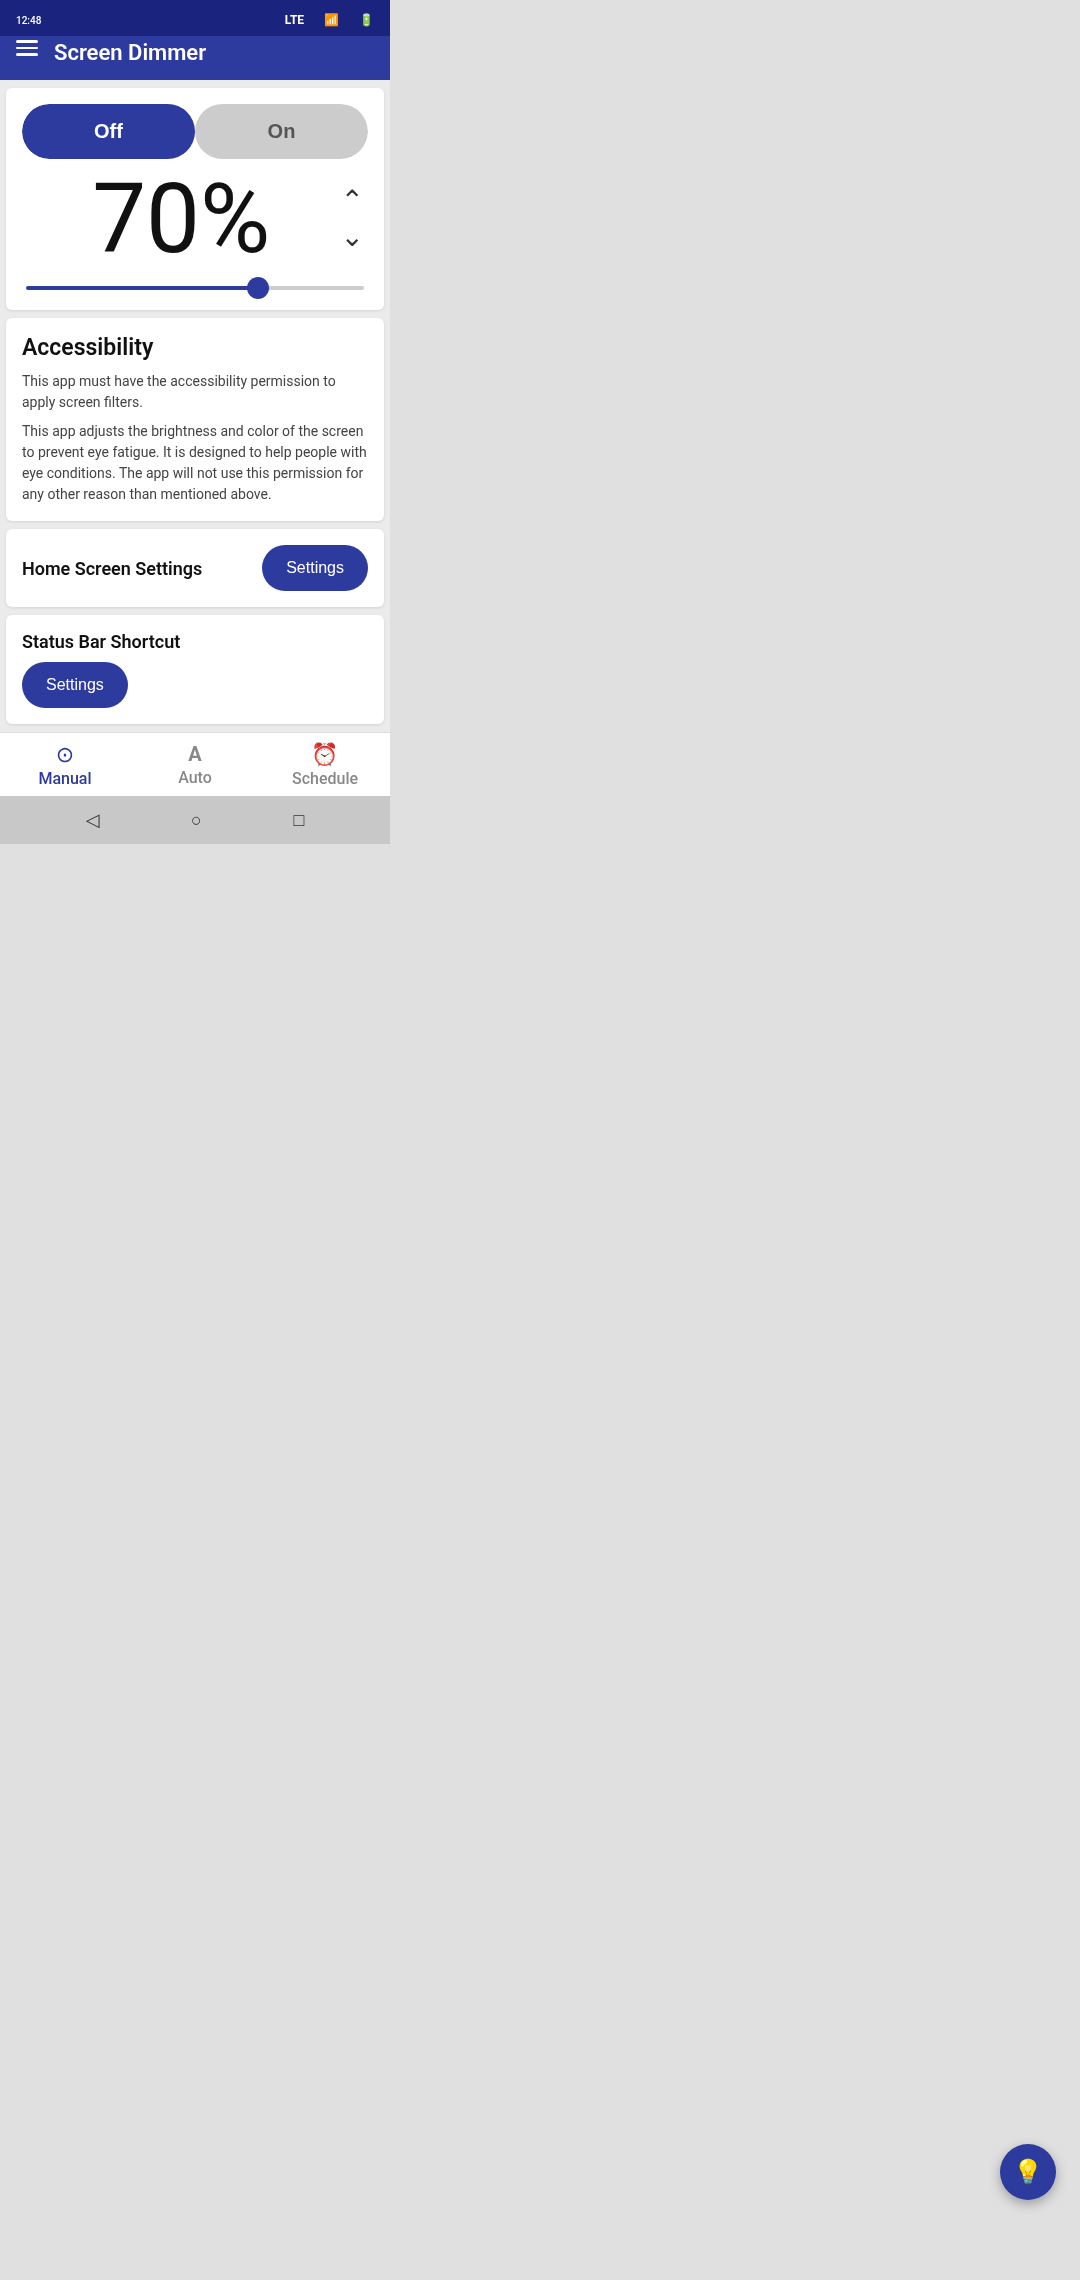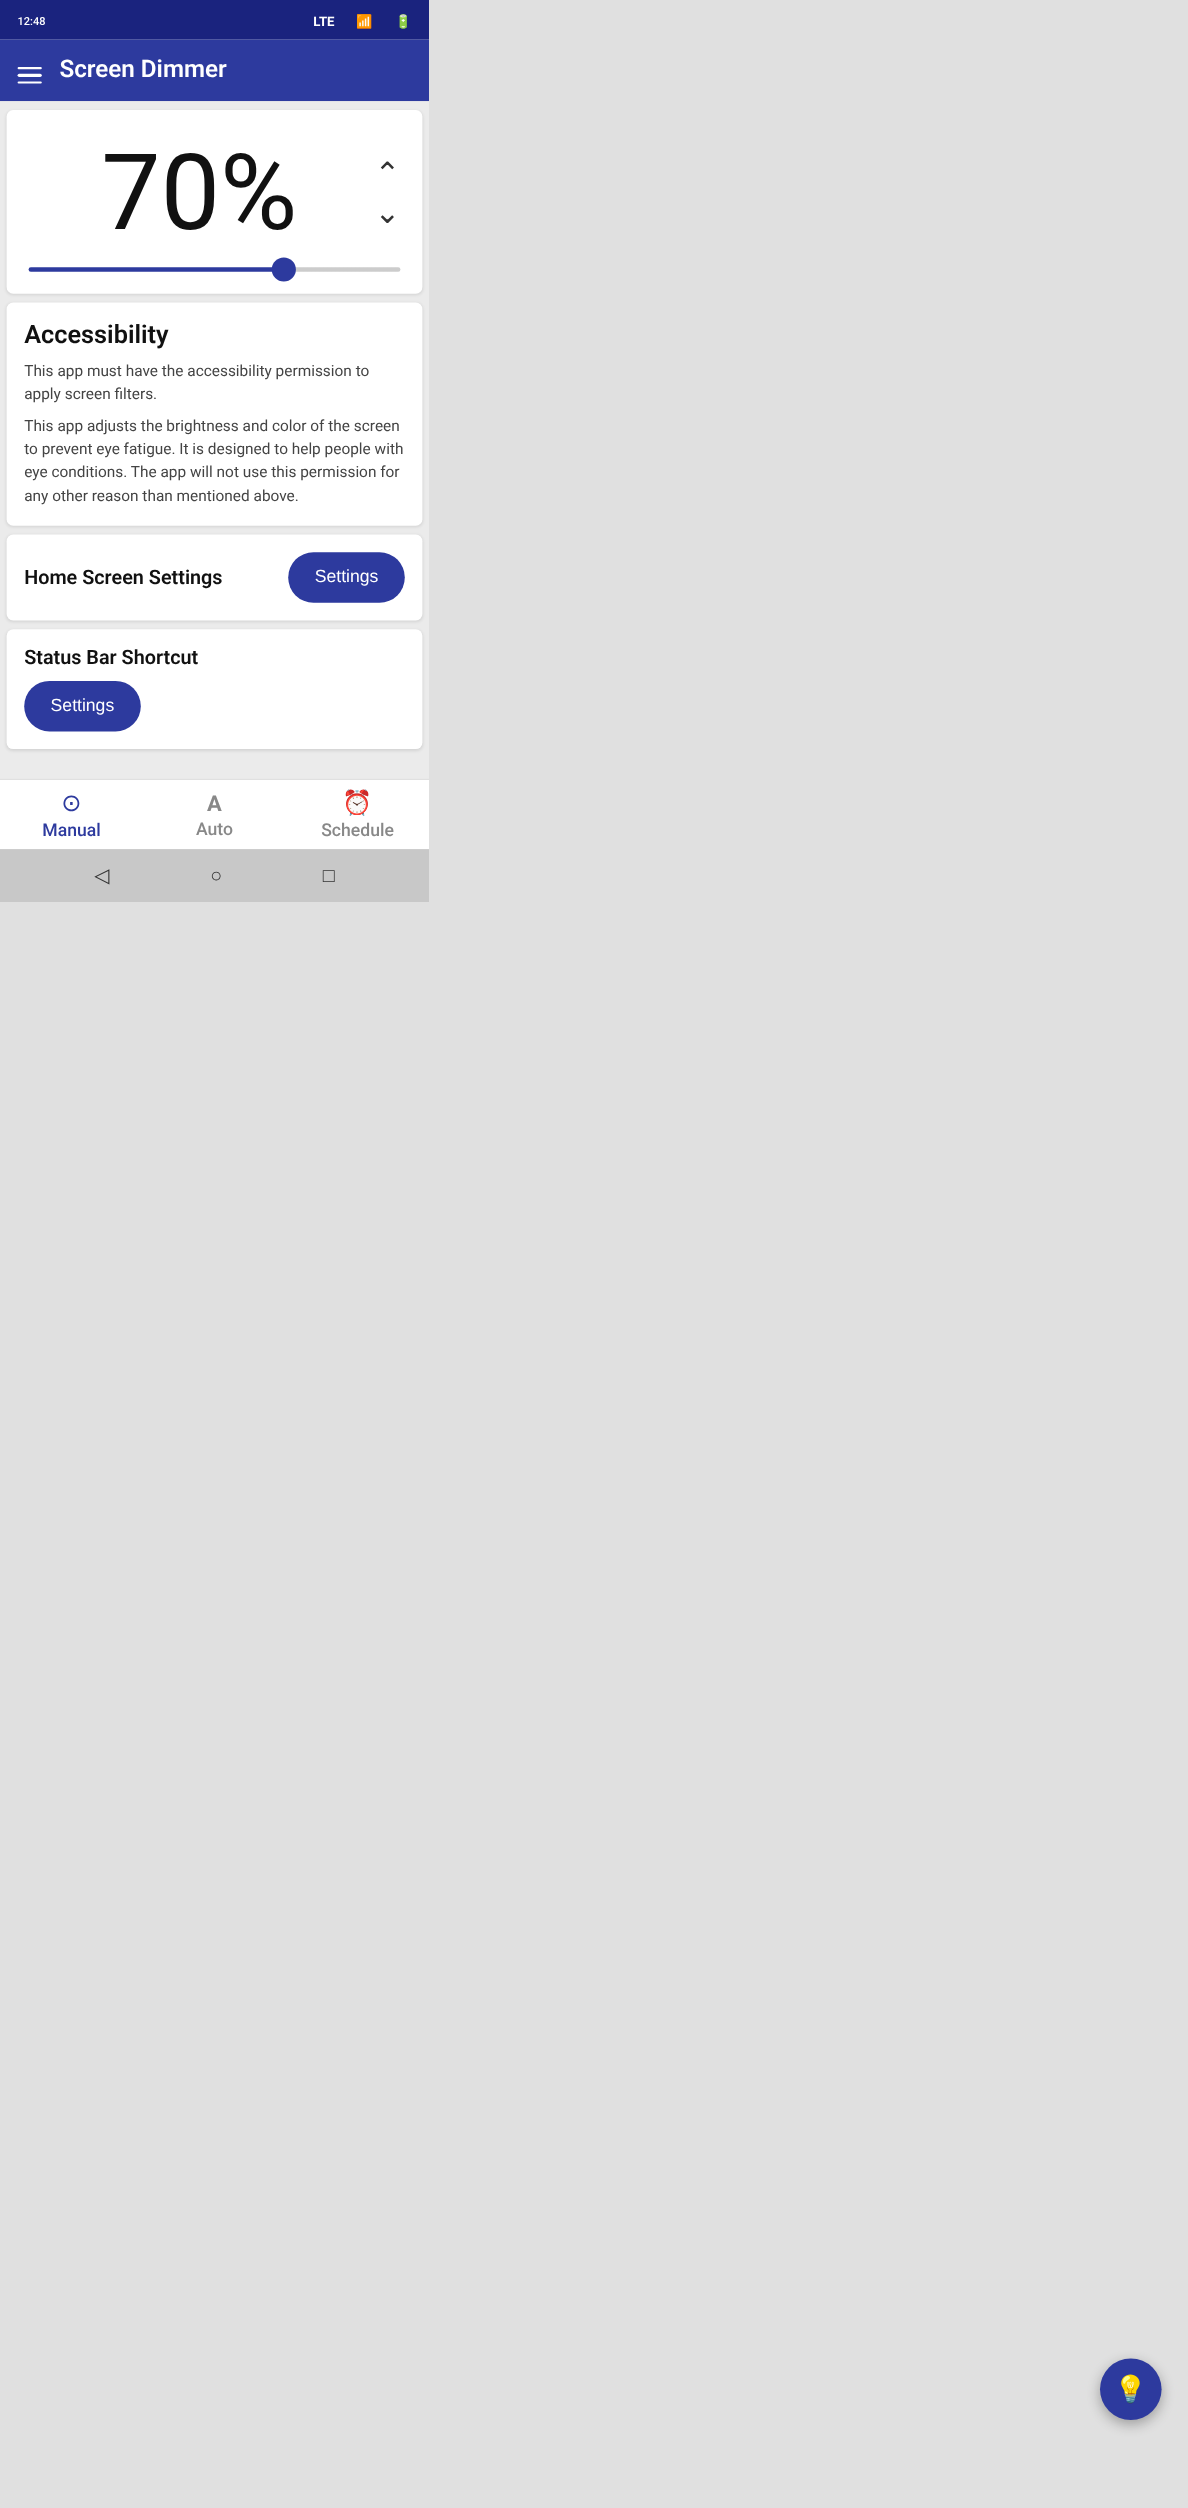--- a/index.html
+++ b/index.html
@@ -39,23 +39,23 @@
     .status-icons span {
       color: white;
       font-size: 12px;
       font-weight: bold;
     }
 
     
     .app-bar {
       background: #2d3a9e;
       display: flex;
-      align-items: flex-end;
-      padding: 16px 16px;
-      height: 56px;
+      align-items: flex-start;
+      padding: 4px 16px;
+      height: 44px;
       gap: 16px;
     }
     .hamburger-icon {
       color: white;
       font-size: 22px;
       cursor: pointer;
       display: flex;
       flex-direction: column;
       gap: 4px;
     }
@@ -337,20 +337,24 @@
     <div></div>
     <div></div>
   </div>
   <span class="app-title">Screen Dimmer</span>
 </div>
 
 <div class="main-content">
 
   <div class="card">
 
+    <div class="toggle-row">
+      <button class="toggle-btn active-off">Off</button>
+      <button class="toggle-btn inactive">On</button>
+    </div>
 
     <div class="percent-row">
       <div class="percent-value">70%</div>
       <div class="arrow-col">
         <button class="arrow-btn">⌃</button>
         <button class="arrow-btn">⌄</button>
       </div>
     </div>
 
     <div class="slider-container">

